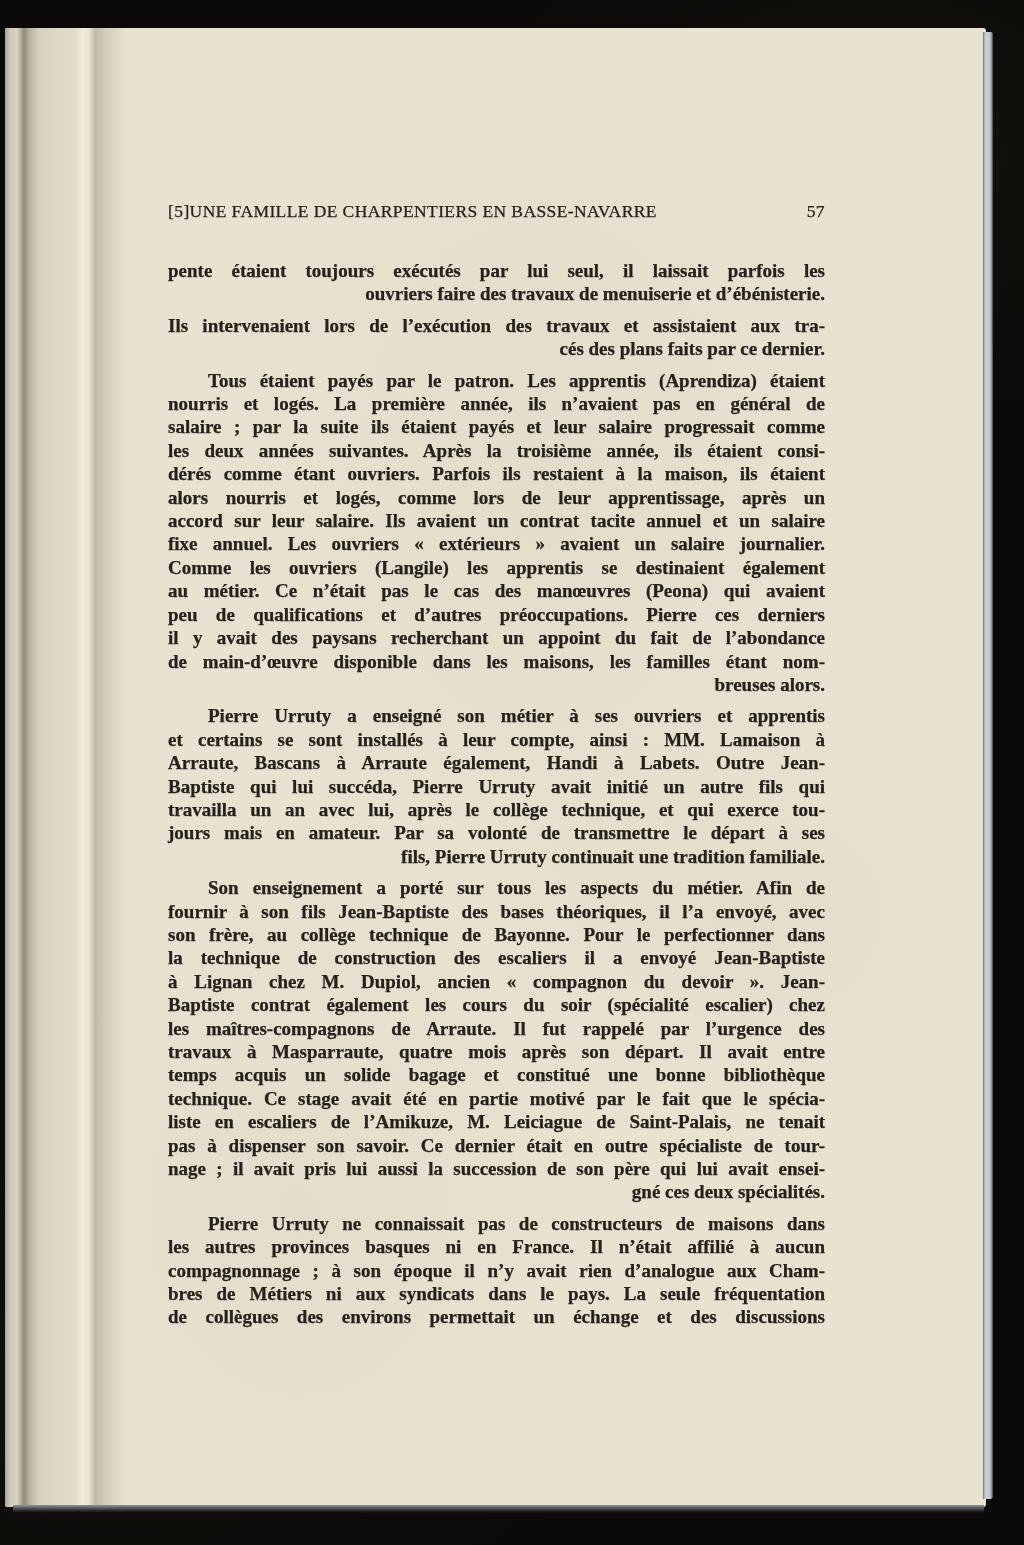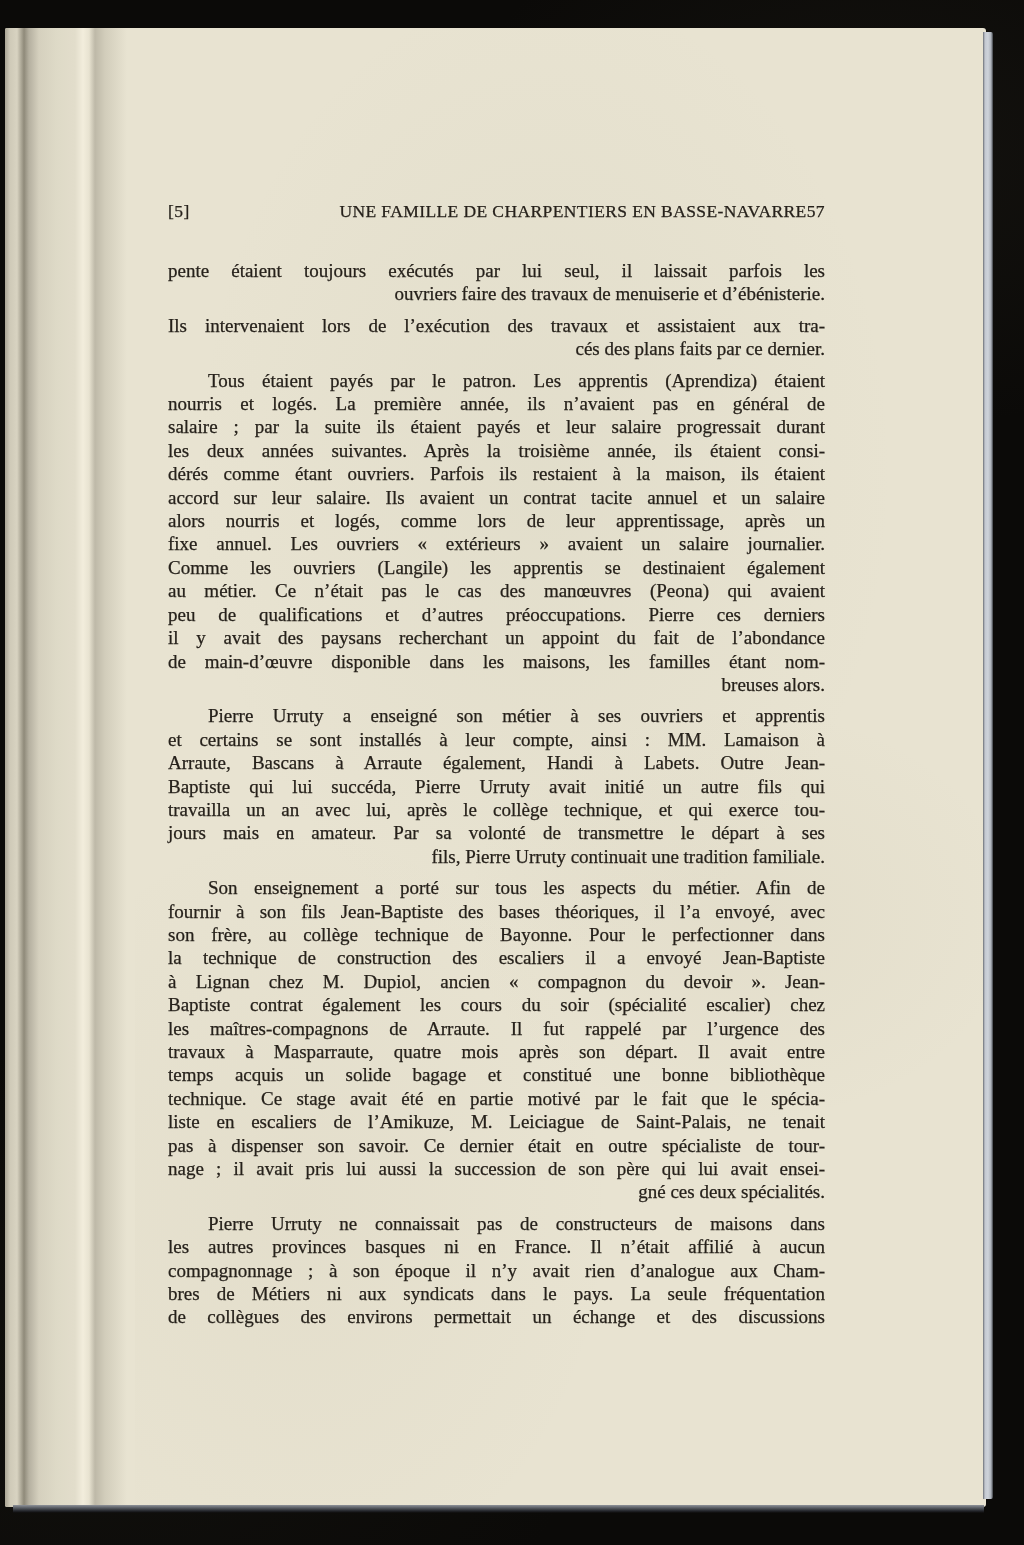--- a/index.html
+++ b/index.html
@@ -70,26 +70,26 @@
   .running-header {
     display: flex;
     align-items: baseline;
     font-size: 17.5px;
     letter-spacing: 0.4px;
     line-height: 22px;
     margin-bottom: 37px;
   }
   .running-header .title {
     flex: 1;
-    text-align: right;
-    margin-left: 20px;
+    text-align: left;
   }
   .body-text {
     font-size: 19px;
     line-height: 23.4px;
+    font-weight: bold;
   }
   .paragraph { margin: 0; }
   .paragraph + .paragraph { margin-top: 8px; }
   .line {
     white-space: nowrap;
     text-align: right;
   }
   .line.just {
     text-align: justify;
     text-align-last: justify;
@@ -116,25 +116,25 @@
             <div class="line just">pente étaient toujours exécutés par lui seul, il laissait parfois les</div>
             <div class="line">ouvriers faire des travaux de menuiserie et d’ébénisterie.</div>
           </div>
           <div class="paragraph">
             <div class="line just">Ils intervenaient lors de l’exécution des travaux et assistaient aux tra-</div>
             <div class="line">cés des plans faits par ce dernier.</div>
           </div>
           <div class="paragraph">
             <div class="line just indent">Tous étaient payés par le patron. Les apprentis (Aprendiza) étaient</div>
             <div class="line just">nourris et logés. La première année, ils n’avaient pas en général de</div>
-            <div class="line just">salaire ; par la suite ils étaient payés et leur salaire progressait durant</div>
+            <div class="line just">salaire ; par la suite ils étaient payés et leur salaire progressait comme</div>
             <div class="line just">les deux années suivantes. Après la troisième année, ils étaient consi-</div>
             <div class="line just">dérés comme étant ouvriers. Parfois ils restaient à la maison, ils étaient</div>
+            <div class="line just">alors nourris et logés, comme lors de leur apprentissage, après un</div>
             <div class="line just">accord sur leur salaire. Ils avaient un contrat tacite annuel et un salaire</div>
-            <div class="line just">alors nourris et logés, comme lors de leur apprentissage, après un</div>
             <div class="line just">fixe annuel. Les ouvriers « extérieurs » avaient un salaire journalier.</div>
             <div class="line just">Comme les ouvriers (Langile) les apprentis se destinaient également</div>
             <div class="line just">au métier. Ce n’était pas le cas des manœuvres (Peona) qui avaient</div>
             <div class="line just">peu de qualifications et d’autres préoccupations. Pierre ces derniers</div>
             <div class="line just">il y avait des paysans recherchant un appoint du fait de l’abondance</div>
             <div class="line just">de main-d’œuvre disponible dans les maisons, les familles étant nom-</div>
             <div class="line">breuses alors.</div>
           </div>
           <div class="paragraph">
             <div class="line just indent">Pierre Urruty a enseigné son métier à ses ouvriers et apprentis</div>

